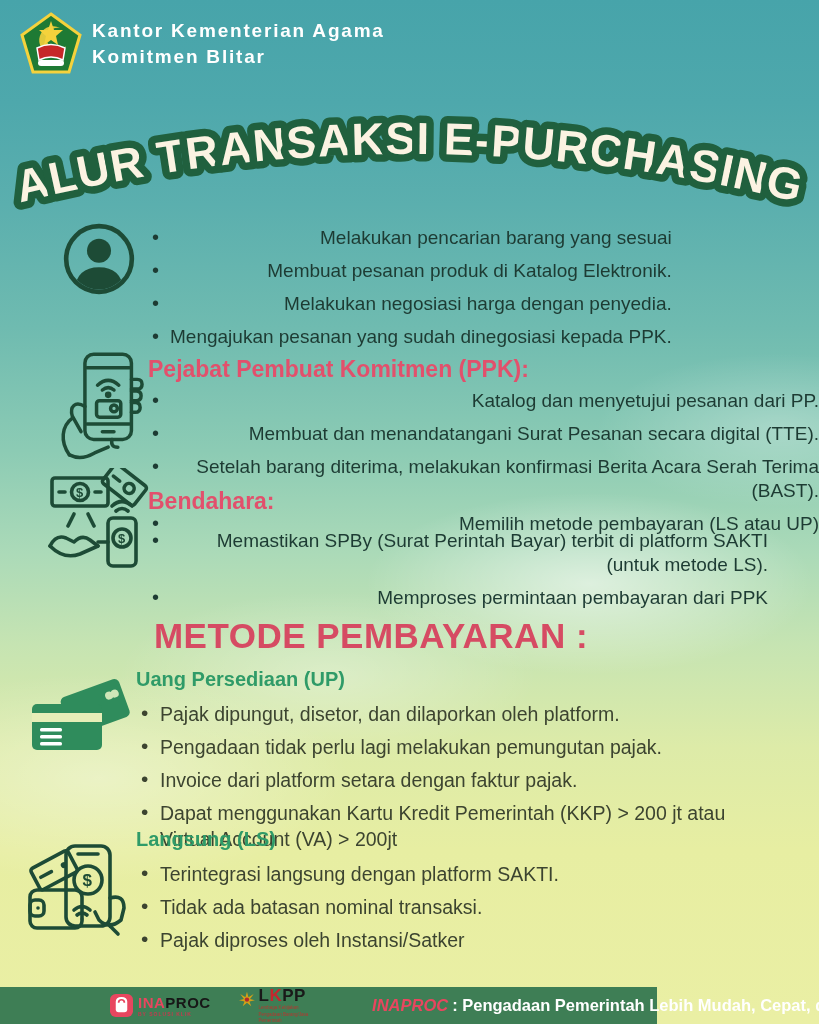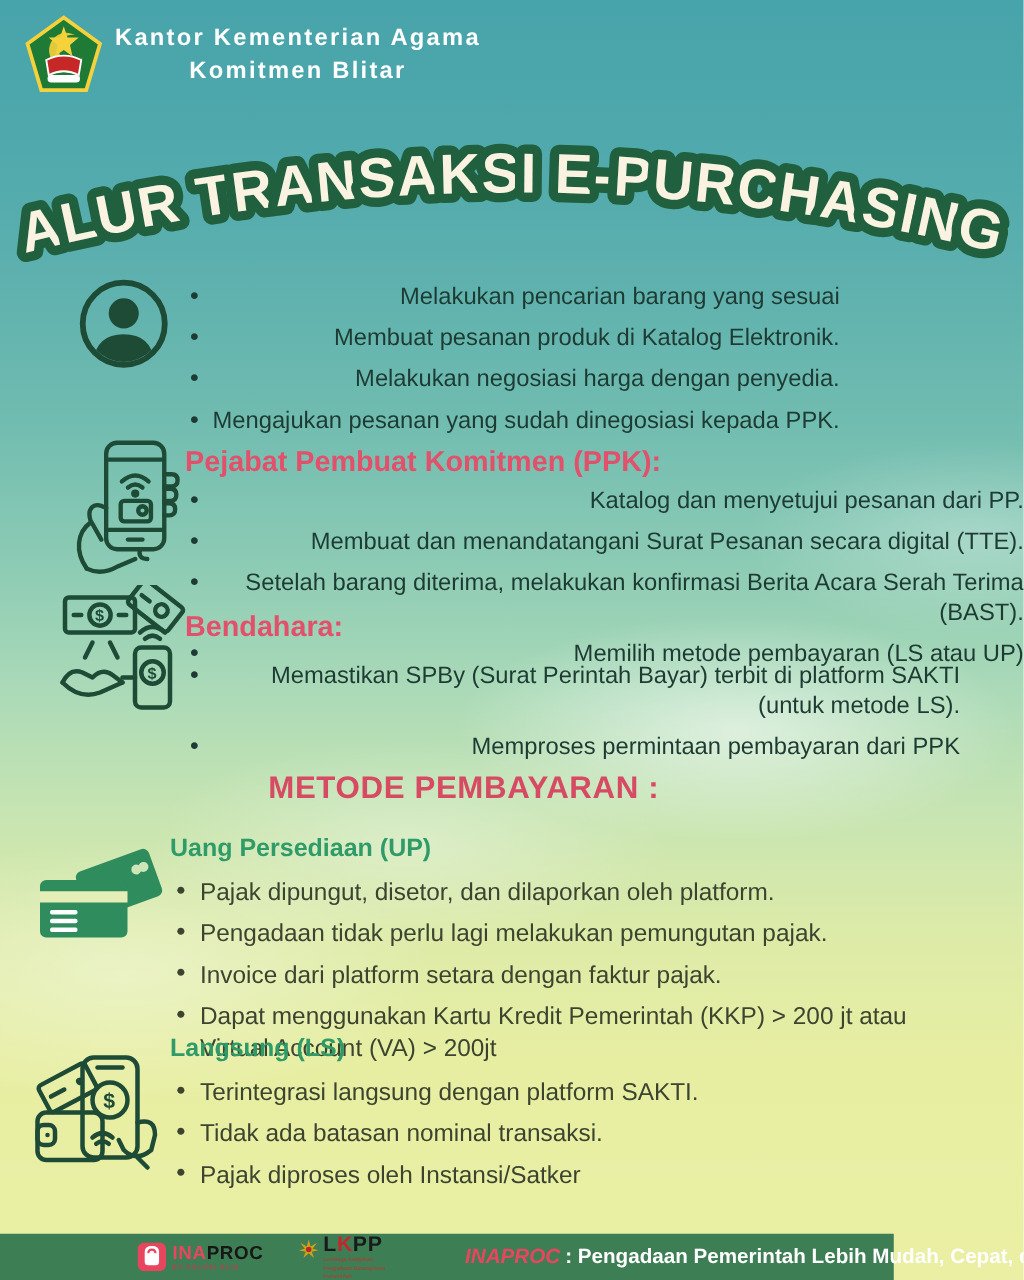--- a/index.html
+++ b/index.html
@@ -9,41 +9,41 @@
     overflow:hidden;
     font-family:"Liberation Sans",sans-serif;
     background:
       radial-gradient(ellipse 320px 130px at 72% 57%, rgba(255,255,255,.55), rgba(255,255,255,0) 70%),
       radial-gradient(ellipse 360px 150px at 12% 76%, rgba(255,255,255,.35), rgba(255,255,255,0) 70%),
       radial-gradient(ellipse 260px 110px at 95% 42%, rgba(255,255,255,.28), rgba(255,255,255,0) 70%),
       radial-gradient(ellipse 300px 120px at 40% 66%, rgba(255,255,255,.30), rgba(255,255,255,0) 70%),
       linear-gradient(180deg,#47A4AA 0%,#4EA8AC 10%,#5BAFAE 20%,#6FBBB0 32%,#8CCBB4 44%,#ABDAB8 54%,#C6E4B2 63%,#DDEBA8 73%,#E7EEA2 83%,#EAEFA4 100%);
   }
   .hdr{position:absolute;top:12px;left:20px;display:flex;align-items:center;gap:10px;}
-  .hdr-text{color:#ffffff;font-weight:bold;font-size:19px;line-height:26px;letter-spacing:1.8px;text-align:center;}
+  .hdr-text{color:#ffffff;font-weight:bold;font-size:19px;line-height:26px;letter-spacing:1.8px;}
   .title-svg{position:absolute;top:78px;left:0;width:819px;height:140px;}
   .title-svg text{
     font-family:"Liberation Sans",sans-serif;
     font-weight:bold;font-size:45px;letter-spacing:1px;
     fill:#FBF3E2;stroke:#20603E;stroke-width:15px;
     stroke-linejoin:round;paint-order:stroke fill;
   }
   .sec{position:absolute;left:148px;}
   .sec-h{font-size:23px;font-weight:bold;color:#E2506C;margin:0 0 6px 0;}
   .blt{list-style:none;margin:0;padding:0;font-size:19px;color:#1D3B33;text-align:right;}
   .blt li{position:relative;padding-left:22px;margin-bottom:9px;line-height:24px;}
   .blt li::before{content:"•";position:absolute;left:4px;top:-1px;font-size:20px;}
   .icon-abs{position:absolute;}
   .metode{position:absolute;top:616px;left:0;width:742px;text-align:center;
-    font-size:25px;font-weight:bold;color:#D64B63;letter-spacing:.5px;}
+    font-size:35px;font-weight:bold;color:#D64B63;letter-spacing:.5px;}
   .pay-h{font-size:20px;font-weight:bold;color:#2F9B68;margin:0 0 10px 0;}
   .blt2{list-style:none;margin:0;padding:0;font-size:19.5px;color:#3C4430;}
   .blt2 li{position:relative;padding-left:24px;margin-bottom:7px;line-height:26px;}
   .blt2 li::before{content:"•";position:absolute;left:5px;top:-1px;font-size:21px;}
-  .footer{position:absolute;left:0;bottom:0;width:715px;height:37px;background:#3E7E55;
+  .footer{position:absolute;left:0;bottom:0;width:657px;height:37px;background:#3E7E55;
     display:flex;align-items:center;}
   .inaproc{display:flex;align-items:center;gap:5px;margin-left:110px;}
   .inaproc-words{display:flex;flex-direction:column;line-height:1;}
   .inaproc-word{font-size:15px;font-weight:bold;letter-spacing:.5px;}
   .ina{color:#E8465F;} .proc{color:#171717;}
   .inaproc-sub{font-size:5px;color:#C43A4E;letter-spacing:1px;margin-top:2px;font-weight:bold;}
   .lkpp{display:flex;align-items:flex-start;gap:4px;margin-left:28px;}
   .lkpp-words{display:flex;flex-direction:column;line-height:1;}
   .lkpp-word{font-size:17px;font-weight:bold;letter-spacing:.5px;}
   .lk-dark{color:#191919;} .lk-red{color:#C4262E;}

